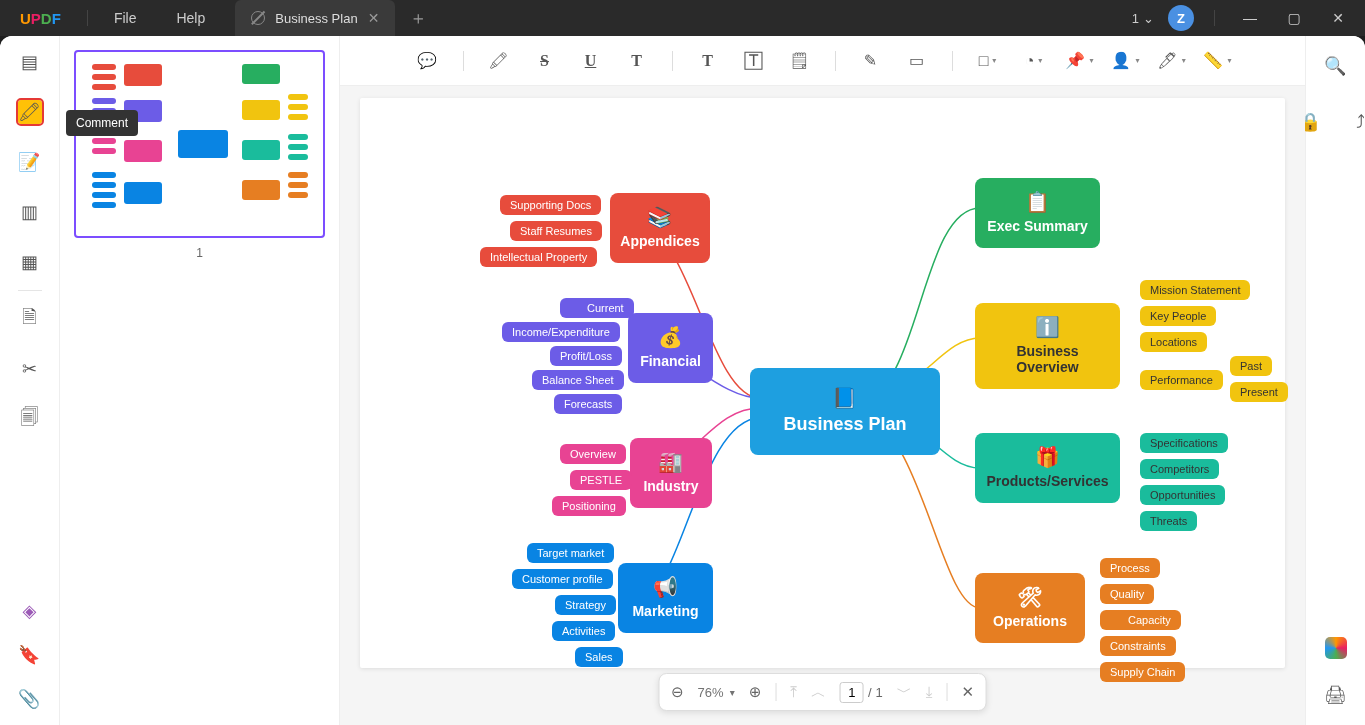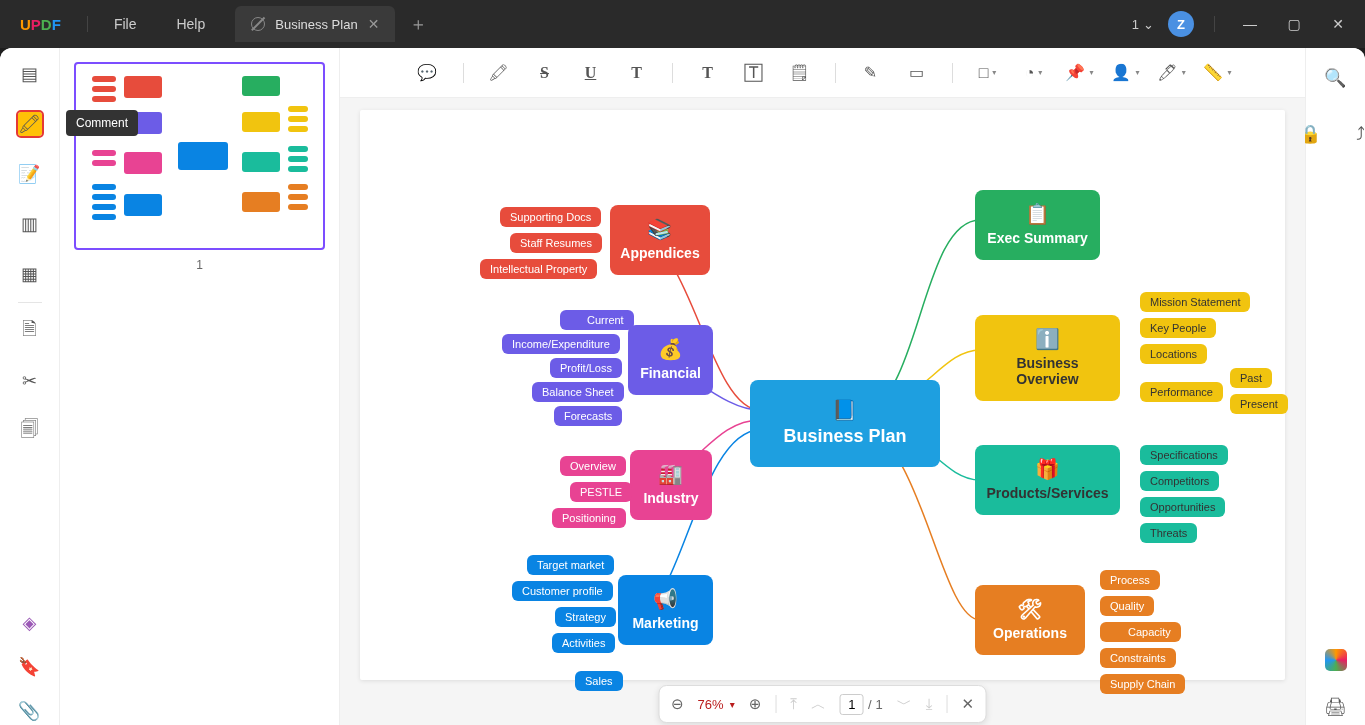--- a/index.html
+++ b/index.html
@@ -1,18 +1,18 @@
 <!DOCTYPE html>
 <html><head>
 <meta charset="utf-8">
 <style>
   * { margin: 0; padding: 0; box-sizing: border-box; font-family: -apple-system, BlinkMacSystemFont, 'Segoe UI', sans-serif; }
   body { background: #1e1e1e; width: 1365px; height: 725px; overflow: hidden; }
   
-  .titlebar { height: 48px; background: #2a2a2a; display: flex; align-items: center; color: #ccc; }
+  .titlebar { height: 36px; background: #2a2a2a; display: flex; align-items: center; color: #ccc; }
   .logo { padding: 0 20px; font-weight: bold; font-size: 15px; }
   .logo .u { color: #ff9800; } .logo .p { color: #e91e63; } .logo .d { color: #4caf50; } .logo .f { color: #2196f3; }
   .divider-v { width: 1px; height: 16px; background: #444; margin: 0 6px; }
   .menu-item { padding: 0 20px; cursor: pointer; font-size: 14px; }
   .tabbar { display: flex; align-items: center; height: 36px; margin-left: 10px; flex: 1; }
   .tab { display: flex; align-items: center; background: #3a3a3a; border-radius: 6px 6px 0 0; height: 36px; padding: 0 16px; gap: 10px; }
   .tab-icon { width: 14px; height: 14px; border: 1.5px solid #888; border-radius: 50%; position: relative; }
   .tab-icon::before { content: ''; position: absolute; width: 18px; height: 1.5px; background: #888; top: 5px; left: -3px; transform: rotate(-45deg); }
   .tab-title { font-size: 13px; color: #ddd; }
   .tab-close { color: #999; cursor: pointer; font-size: 14px; }
@@ -48,21 +48,21 @@
   .page { background: #fff; width: 100%; height: 570px; margin: 0 auto; position: relative; border-radius: 2px; box-shadow: 0 1px 4px rgba(0,0,0,0.1); }
   
   .mnode { position: absolute; padding: 6px 10px; border-radius: 6px; color: #fff; font-size: 13px; font-weight: 600; text-align: center; display: flex; flex-direction: column; align-items: center; justify-content: center; }
   .mnode.topic { border-radius: 8px; font-size: 14px; padding: 14px 10px; gap: 6px; }
   .mnode.root { font-size: 18px; padding: 20px 16px; }
   .mchild { position: absolute; padding: 4px 10px; border-radius: 6px; font-size: 11px; color: #fff; }
   
   .bottom-bar { position: absolute; bottom: 14px; left: 50%; transform: translateX(-50%); height: 38px; background: #fff; border: 1px solid #ddd; border-radius: 8px; display: flex; align-items: center; padding: 0 12px; gap: 14px; box-shadow: 0 2px 6px rgba(0,0,0,0.1); }
   .bb-icon { color: #666; cursor: pointer; font-size: 15px; }
   .bb-div { width: 1px; height: 18px; background: #ddd; }
-  .zoom-val { font-size: 13px; color: #b91c1c; display: flex; align-items: center; gap: 6px; }
+  .zoom-val { font-size: 13px; color: #737373; display: flex; align-items: center; gap: 6px; }
   .page-ind { display: flex; align-items: center; gap: 4px; font-size: 13px; color: #666; }
   .page-input { width: 24px; border: 1px solid #ccc; border-radius: 3px; text-align: center; font-size: 13px; padding: 2px; }
   
   .right-toolbar { width: 60px; background: #fff; border-left: 1px solid #eee; display: flex; flex-direction: column; align-items: center; padding: 18px 0; gap: 32px; }
   .rb-icon { width: 24px; height: 24px; display: flex; align-items: center; justify-content: center; color: #555; cursor: pointer; font-size: 18px; }
   .rb-group { display: flex; flex-direction: row; gap: 26px; align-items: center; }
   .rb-bottom { margin-top: auto; display: flex; flex-direction: column; gap: 24px; align-items: center; }
   .rb-ai { width: 22px; height: 22px; background: conic-gradient(#ff9800, #e91e63, #4caf50, #2196f3, #ff9800); border-radius: 5px; }
 
   
@@ -236,21 +236,21 @@
         <div class="mchild" style="background:#e84393;top:398px;left:192px;">Positioning</div>
 
         <div class="mnode topic" style="background:#0984e3;top:465px;left:258px;width:95px;">
           <span class="node-icon">📢</span>
           <span>Marketing</span>
         </div>
         <div class="mchild" style="background:#0984e3;top:445px;left:167px;">Target market</div>
         <div class="mchild" style="background:#0984e3;top:471px;left:152px;">Customer profile</div>
         <div class="mchild" style="background:#0984e3;top:497px;left:195px;">Strategy</div>
         <div class="mchild" style="background:#0984e3;top:523px;left:192px;">Activities</div>
-        <div class="mchild" style="background:#0984e3;top:549px;left:215px;margin-top:12px;">Sales</div>
+        <div class="mchild" style="background:#0984e3;top:549px;left:215px;">Sales</div>
 
         <div class="mnode topic" style="background:#27ae60;top:80px;left:615px;width:125px;">
           <span class="node-icon">📋</span>
           <span>Exec Summary</span>
         </div>
 
         <div class="mnode topic" style="background:#f1c40f;color:#333;top:205px;left:615px;width:145px;">
           <span class="node-icon">ℹ️</span>
           <span>Business Overview</span>
         </div>

